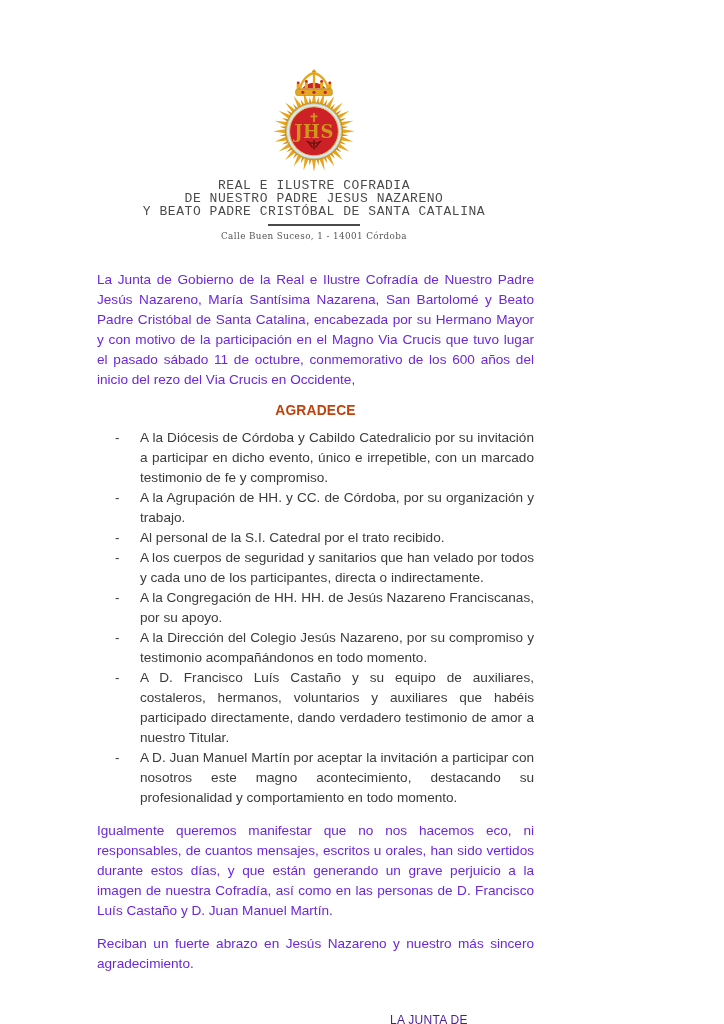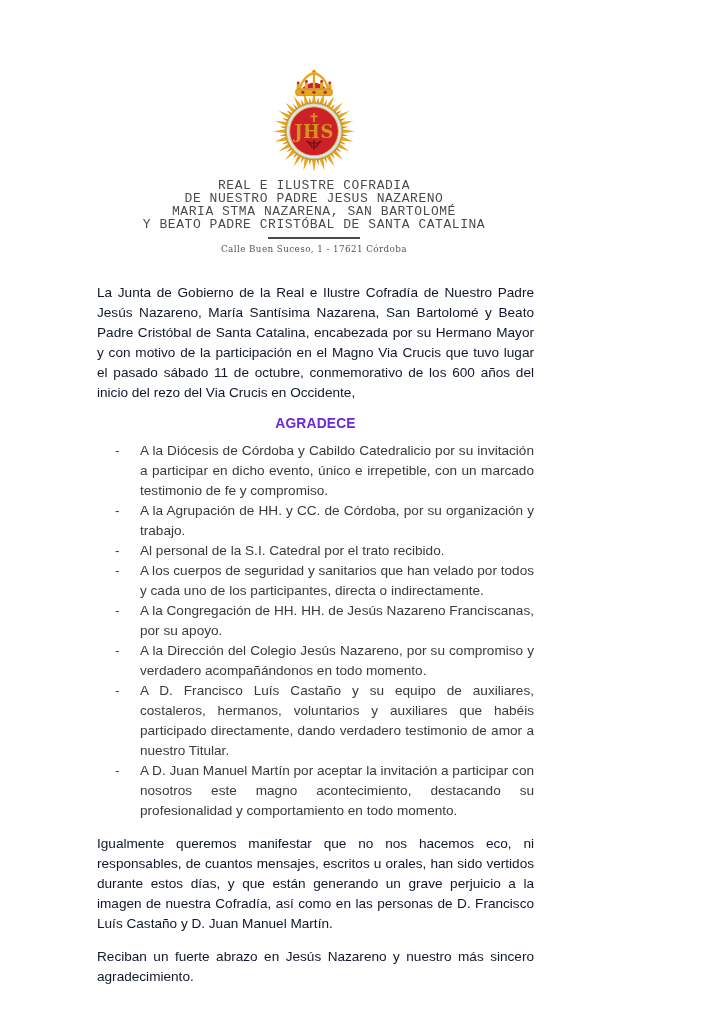--- a/index.html
+++ b/index.html
@@ -23,26 +23,26 @@
     font-family:"DejaVu Serif","Liberation Serif",serif;
     font-size:8.8px;letter-spacing:0.4px;color:#565656;
   }
   
   .content{padding:0 94px 0 97px;}
   .dateline{
     margin:21px 0 0 0;text-align:right;
     font-size:13.8px;line-height:20px;color:#363636;
   }
   .para{
-    margin:0;text-align:justify;font-size:13.6px;line-height:20px;color:#0f172a;
+    margin:0;text-align:justify;font-size:13.6px;line-height:20px;color:#6d28d9;
   }
   .intro{margin-top:29px;}
   .agradece{
     margin:13px 0 10px 0;text-align:center;font-size:13.8px;font-weight:bold;
-    color:#6d28d9;letter-spacing:0.2px;
+    color:#c2410c;letter-spacing:0.2px;
   }
   ul.thanks{list-style:none;margin:0;padding:0;}
   ul.thanks li{display:flex;font-size:13.6px;line-height:20px;color:#3b3b3b;}
   ul.thanks .dash{flex:none;width:25px;margin-left:18px;}
   ul.thanks .btext{flex:1;text-align:justify;}
   .closing{margin-top:13px;}
   .reciban{margin-top:13px;}
   .signature{
     margin:36px 0 0 293px;font-size:12px;line-height:20px;
     color:#4c1d95;letter-spacing:0.3px;text-decoration:underline;
@@ -148,27 +148,26 @@
           <text x="54" y="70.5" text-anchor="middle" font-family="DejaVu Serif, Liberation Serif, serif" font-weight="bold" font-size="17.5" fill="#d0961e" letter-spacing="0.5">JHS</text>
           <path d="M54,72.5 V82 M48,74 L52.5,80 M60,74 L55.5,80" stroke="#6b140d" stroke-width="1.5" fill="none"></path>
           <path d="M46.5,73.5 Q54,78.5 61.5,73.5" stroke="#6b140d" stroke-width="1.2" fill="none"></path>
         </g>
       </svg>
     </div>
 
     <div class="org">
       <div class="org-line">REAL E ILUSTRE COFRADIA</div>
       <div class="org-line">DE NUESTRO PADRE JESUS NAZARENO</div>
-      <div class="org-line">MARIA STMA NAZARENA, SAN BARTOLOMÉ</div>
       <div class="org-line">Y BEATO PADRE CRISTÓBAL DE SANTA CATALINA</div>
     </div>
 
     <div class="lh-rule"></div>
 
-    <div class="address">Calle Buen Suceso, 1 - 17621 Córdoba</div>
+    <div class="address">Calle Buen Suceso, 1 - 14001 Córdoba</div>
   </header>
 
   <main class="content">
 
 
     <p class="para intro">La Junta de Gobierno de la Real e Ilustre Cofradía de Nuestro Padre Jesús Nazareno, María Santísima Nazarena, San Bartolomé y Beato Padre Cristóbal de Santa Catalina, encabezada por su Hermano Mayor y con motivo de la participación en el Magno Via Crucis que tuvo lugar el pasado sábado 11 de octubre, conmemorativo de los 600 años del inicio del rezo del Via Crucis en Occidente,</p>
 
     <h2 class="agradece">AGRADECE</h2>
 
     <ul class="thanks">
@@ -187,21 +186,21 @@
       <li>
         <span class="dash">-</span>
         <span class="btext">A los cuerpos de seguridad y sanitarios que han velado por todos y cada uno de los participantes, directa o indirectamente.</span>
       </li>
       <li>
         <span class="dash">-</span>
         <span class="btext">A la Congregación de HH. HH. de Jesús Nazareno Franciscanas, por su apoyo.</span>
       </li>
       <li>
         <span class="dash">-</span>
-        <span class="btext">A la Dirección del Colegio Jesús Nazareno, por su compromiso y verdadero acompañándonos en todo momento.</span>
+        <span class="btext">A la Dirección del Colegio Jesús Nazareno, por su compromiso y testimonio acompañándonos en todo momento.</span>
       </li>
       <li>
         <span class="dash">-</span>
         <span class="btext">A D. Francisco Luís Castaño y su equipo de auxiliares, costaleros, hermanos, voluntarios y auxiliares que habéis participado directamente, dando verdadero testimonio de amor a nuestro Titular.</span>
       </li>
       <li>
         <span class="dash">-</span>
         <span class="btext">A D. Juan Manuel Martín por aceptar la invitación a participar con nosotros este magno acontecimiento, destacando su profesionalidad y comportamiento en todo momento.</span>
       </li>
     </ul>

